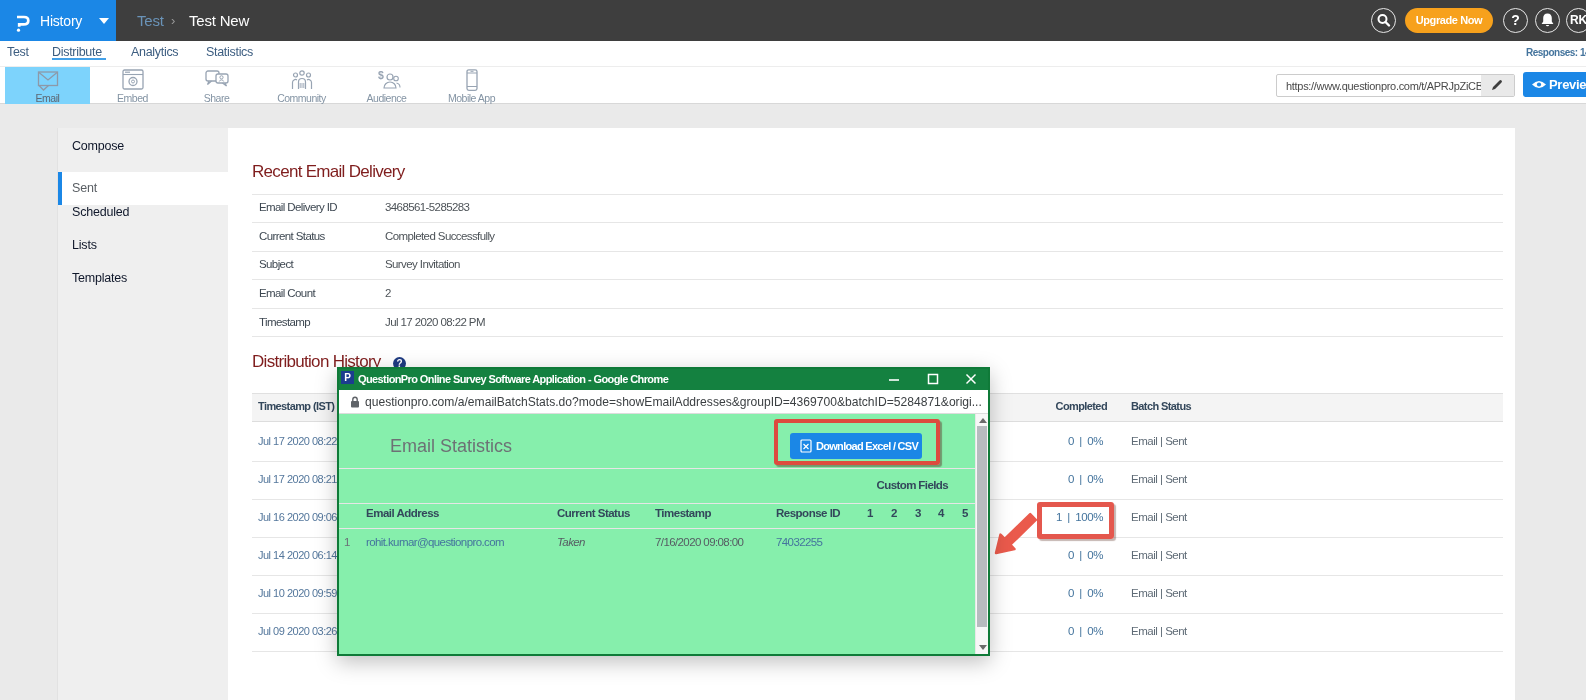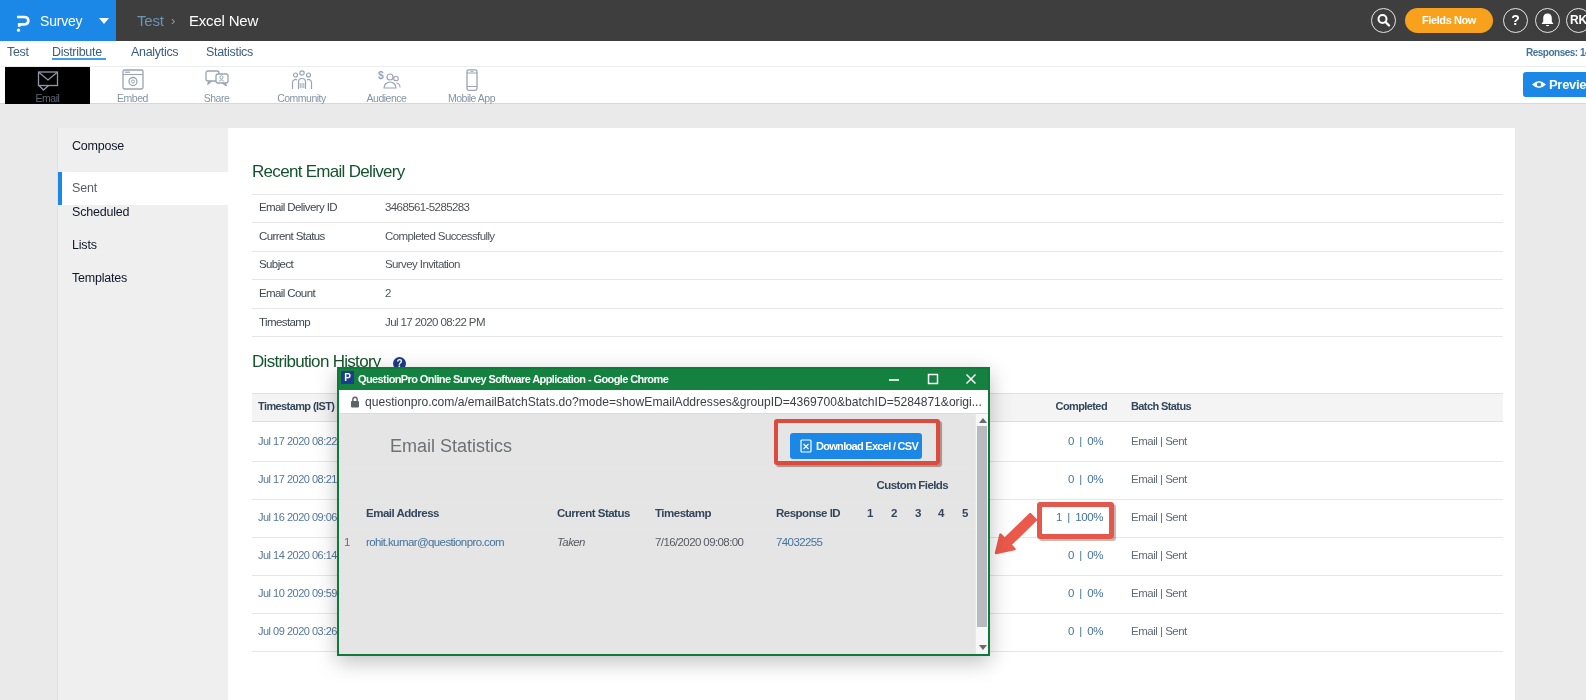--- a/index.html
+++ b/index.html
@@ -19,33 +19,33 @@
 
 #nav{position:absolute;left:0;top:41px;width:1586px;height:26px;background:#fff;border-bottom:1px solid #ededed;}
 #nav .it{position:absolute;top:4px;color:#3c5d80;font-size:12.5px;letter-spacing:-0.3px;}
 #nav .under{position:absolute;left:52px;top:17px;width:54px;height:2px;background:#42a0e8;}
 #resp{position:absolute;left:1526px;top:6px;color:#44749d;font-size:10px;font-weight:bold;white-space:nowrap;letter-spacing:-0.5px;}
 
 #toolbar{position:absolute;left:0;top:67px;width:1586px;height:37px;background:#fff;border-bottom:1px solid #d8d8d8;}
 .tool{position:absolute;top:0;width:85px;height:37px;text-align:center;}
 .tool .lb{position:absolute;left:0;right:0;top:25px;font-size:10.5px;color:#8494a4;letter-spacing:-0.5px;}
 .tool svg{position:absolute;left:50%;margin-left:-16px;top:2px;}
-#t-email{left:5px;background:#000000;}
+#t-email{left:5px;background:#7dd3fc;}
 #t-email .lb{color:#5d6773;}
 #urlbox{position:absolute;left:1276px;top:7px;width:239px;height:23px;background:#fff;border:1px solid #ccc;border-radius:2px;overflow:hidden;}
 #urlbox .txt{position:absolute;left:9px;top:5px;font-size:11px;color:#4a4a4a;letter-spacing:-0.3px;white-space:nowrap;}
 #urlbox .pen{position:absolute;right:0;top:0;width:33px;height:21px;background:#e9e9e9;}
 #preview{position:absolute;left:1523px;top:5px;width:85px;height:25px;background:#1b87e6;border-radius:3px;color:#fff;font-size:13px;font-weight:bold;line-height:25px;}
 #preview span{margin-left:26px;letter-spacing:-0.3px;}
 
 #sidebar{position:absolute;left:57px;top:128px;width:171px;height:572px;background:#efefef;border-left:1px solid #e2e2e2;}
 .side-it{position:absolute;left:0;width:171px;height:33px;font-size:12.5px;color:#0f172a;line-height:33px;padding-left:14px;letter-spacing:-0.2px;}
 #side-sent{background:#fff;border-left:4px solid #1b87e6;padding-left:10px;color:#5a5f64;}
 #content{position:absolute;left:228px;top:128px;width:1287px;height:572px;background:#fff;}
-.h1{position:absolute;color:#14532d;font-size:17px;letter-spacing:-0.7px;}
+.h1{position:absolute;color:#7f1d1d;font-size:17px;letter-spacing:-0.7px;}
 .line{position:absolute;height:1px;background:#e6e6e6;}
 .lbl{position:absolute;font-size:11.5px;color:#3d4751;letter-spacing:-0.6px;}
 .val{position:absolute;font-size:11.5px;color:#4d5358;letter-spacing:-0.6px;}
 
 #dhead{position:absolute;left:252px;top:393px;width:1251px;height:29px;background:#f4f4f4;border-top:1px solid #e0e0e0;border-bottom:1px solid #ddd;}
 .dh{position:absolute;font-size:11px;font-weight:bold;color:#33475b;letter-spacing:-0.6px;}
 .date{position:absolute;left:258px;font-size:11px;color:#54779c;letter-spacing:-0.5px;white-space:nowrap;}
 .comp{position:absolute;width:100px;text-align:right;font-size:11.5px;color:#44749d;letter-spacing:-0.4px;}
 .bstat{position:absolute;left:1131px;font-size:11.5px;color:#5f6b76;letter-spacing:-0.5px;}
 
@@ -71,33 +71,33 @@
 #redbox2{position:absolute;left:1037px;top:502px;width:77px;height:37px;border:5px solid #e4574d;border-radius:3px;box-shadow:2px 2px 1px rgba(90,45,35,0.35);}
 </style></head>
 <body>
 
 <div id="topbar">
  <div id="logo">
   <svg width="22" height="24" viewBox="0 0 22 24">
    <path d="M6 8 H13 C16 8 17.3 9.6 17.3 11.7 C17.3 14 15.8 15.4 12.5 15.4 H8.2 V17.8" fill="none" stroke="#fff" stroke-width="2.7"></path>
    <circle cx="7.5" cy="21.2" r="1.6" fill="#fff"></circle>
   </svg>
-  <div class="t">Survey</div>
+  <div class="t">History</div>
       <div class="tri"></div>
  </div>
  <div class="crumb1">Test</div>
     <div class="crumbsep">›</div>
-    <div class="crumb2">Excel New</div>
+    <div class="crumb2">Test New</div>
  <div class="cir" style="left:1371px;">
   <svg width="23" height="23" viewBox="0 0 23 23">
         <circle cx="10.5" cy="10" r="4" fill="none" stroke="#fff" stroke-width="2"></circle>
         <line x1="13.5" y1="13" x2="17" y2="16.5" stroke="#fff" stroke-width="2.4" stroke-linecap="round"></line>
       </svg>
  </div>
- <div id="upgrade">Fields Now</div>
+ <div id="upgrade">Upgrade Now</div>
  <div class="cir cirtxt" style="left:1503px;font-size:14px;">?</div>
  <div class="cir" style="left:1535px;">
   <svg width="23" height="23" viewBox="0 0 23 23">
         <path d="M11.5 4.5 c-2.8 0 -4.3 2 -4.3 4.6 v3.4 l-1.6 2.4 h11.8 l-1.6 -2.4 v-3.4 c0 -2.6 -1.5 -4.6 -4.3 -4.6 z" fill="#fff"></path>
         <path d="M9.8 16 a1.8 1.8 0 0 0 3.4 0 z" fill="#fff"></path>
       </svg>
  </div>
  <div class="cir cirtxt" style="left:1566px;">RK</div>
 </div>
 
@@ -167,20 +167,26 @@
   <div class="lb">Audience</div>
  </div>
  <div class="tool" style="left:429px;">
   <svg width="32" height="22" viewBox="0 0 32 22">
         <rect x="11" y="0.8" width="10" height="20.5" rx="1.8" fill="none" stroke="#98a4b3" stroke-width="1.3"></rect>
         <line x1="11" y1="4" x2="21" y2="4" stroke="#98a4b3" stroke-width="1"></line>
         <line x1="11" y1="17.5" x2="21" y2="17.5" stroke="#98a4b3" stroke-width="1"></line>
         <line x1="14.5" y1="2.4" x2="17.5" y2="2.4" stroke="#98a4b3" stroke-width="0.9"></line>
       </svg>
   <div class="lb">Mobile App</div>
+ </div>
+ <div id="urlbox">
+  <div class="txt">https://www.questionpro.com/t/APRJpZiCB</div>
+  <div class="pen"><svg width="14" height="14" viewBox="0 0 14 14" style="margin:3px 0 0 9px;">
+          <path d="M2 12 L3 9 L9.5 2.5 a1.2 1.2 0 0 1 2 2 L5 11 Z" fill="#3e3e3e"></path>
+        </svg></div>
  </div>
  <div id="preview">
   <svg width="16" height="11" viewBox="0 0 16 11" style="position:absolute;left:8px;top:7px;">
         <path d="M1 5.5 Q8 -1.5 15 5.5 Q8 12.5 1 5.5 Z" fill="#fff"></path>
         <circle cx="8" cy="5.5" r="2.1" fill="#1b87e6"></circle>
       </svg>
   <span>Preview</span>
  </div>
 </div>
 
@@ -260,21 +266,21 @@
         <line x1="10.5" y1="5.5" x2="1.5" y2="14.5" stroke="#fff" stroke-width="1.5"></line>
       </svg>
  </div>
  <div id="purl">
   <svg style="position:absolute;left:11px;top:6px;" width="10" height="12" viewBox="0 0 10 12">
         <rect x="1" y="5" width="8" height="6.5" rx="1" fill="#5f6368"></rect>
         <path d="M2.8 5 V3.4 a2.2 2.2 0 0 1 4.4 0 V5" fill="none" stroke="#5f6368" stroke-width="1.4"></path>
       </svg>
   <div class="u">questionpro.com/a/emailBatchStats.do?mode=showEmailAddresses&amp;groupID=4369700&amp;batchID=5284871&amp;origi...</div>
  </div>
- <div id="pbody" style="position:absolute;left:0;top:45px;right:0;bottom:0;background:#e5e5e5;">
+ <div id="pbody" style="position:absolute;left:0;top:45px;right:0;bottom:0;background:#86efac;">
   <div class="ph2">Email Statistics</div>
   <div id="dlbtn">
    <svg style="position:absolute;left:10px;top:6px;" width="12" height="14" viewBox="0 0 12 14">
           <rect x="1" y="1" width="10" height="12" rx="1" fill="none" stroke="#fff" stroke-width="1.2"></rect>
           <path d="M3.5 5 L8.5 10 M8.5 5 L3.5 10" stroke="#fff" stroke-width="1.2"></path>
         </svg>
    <div class="t">Download Excel / CSV</div>
   </div>
   <div id="redbox1"></div>
   <div class="pline" style="top:54px;"></div>

